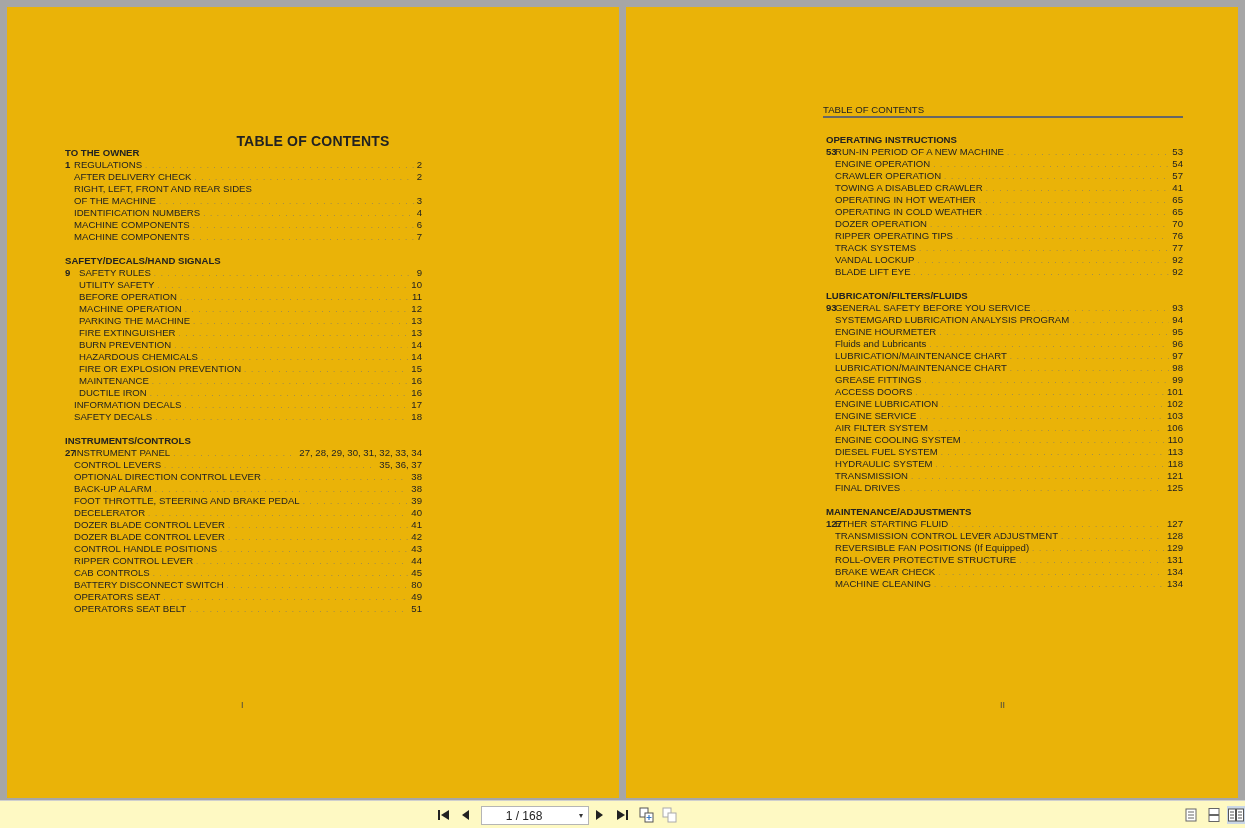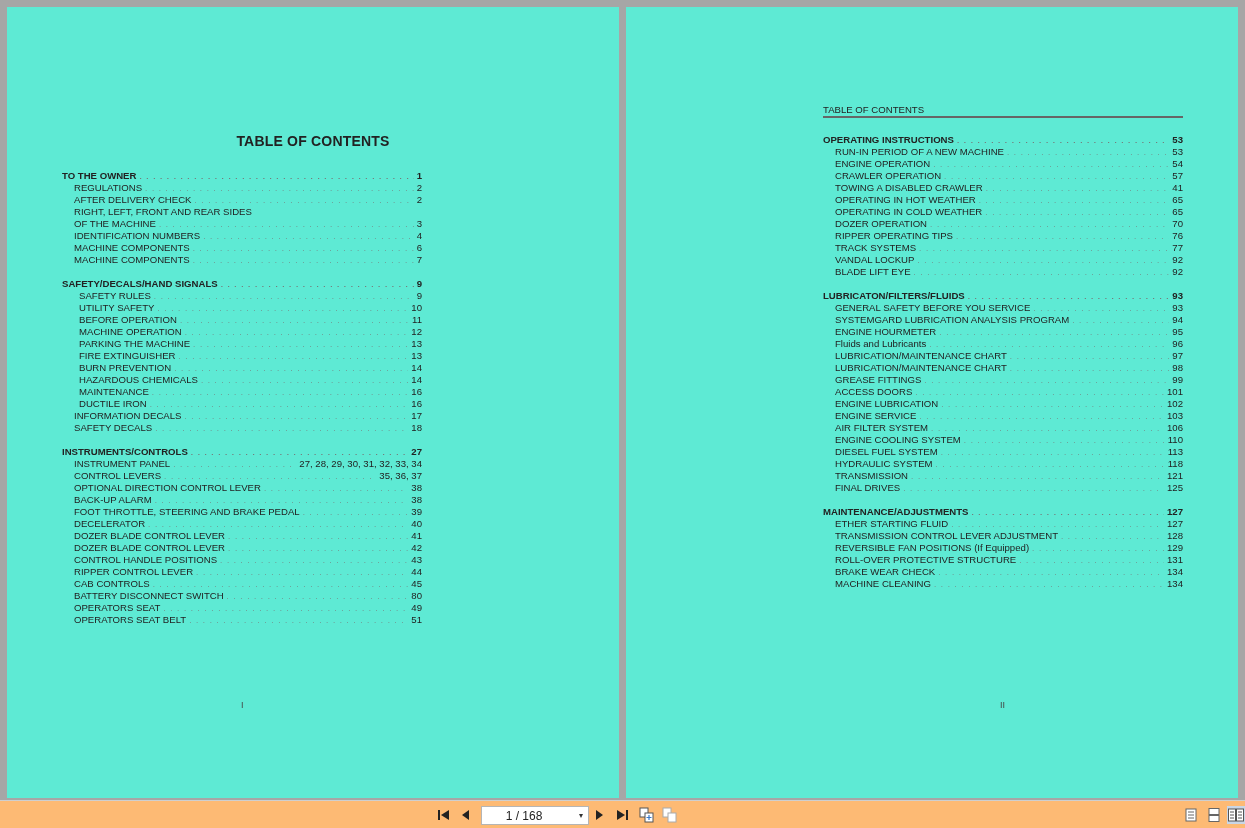--- a/index.html
+++ b/index.html
@@ -1,38 +1,38 @@
 <!DOCTYPE html>
 <html><head>
 <meta charset="utf-8">
 <style>
   html, body { margin:0; padding:0; }
   body { width:1245px; height:828px; background:#a6a6a6; position:relative; overflow:hidden; font-family:"Liberation Sans", sans-serif; color:#222; }
-  .page { position:absolute; top:7px; width:612px; height:791px; background:#5eead4; }
+  .page { position:absolute; top:7px; width:612px; height:791px; background:#eab308; }
   #page-left { left:7px; }
   #page-right { left:626px; }
   .toc { position:absolute; font-size:9.6px; line-height:12px; }
-  #page-left .toc { left:55px; top:163px; width:360px; }
+  #page-left .toc { left:55px; top:140px; width:360px; }
   #page-right .toc { left:197px; top:127px; width:360px; }
   .doc-title { position:absolute; left:0; width:100%; top:126px; text-align:center; font-weight:bold; font-size:14px; letter-spacing:0.2px; }
   .running-head { position:absolute; left:197px; top:97px; width:360px; font-size:9.6px; border-bottom:2px solid #666; padding-bottom:1px; }
   .section { margin-bottom:12px; }
   .row { display:flex; align-items:baseline; white-space:nowrap; height:12px; }
   .row .t { flex:none; }
   .row .d { flex:1; overflow:hidden; color:#777; margin:0 3px; letter-spacing:1.2px; font-size:8px; }
   .row .d::before { content:". . . . . . . . . . . . . . . . . . . . . . . . . . . . . . . . . . . . . . . . . . . . . . . . . . . . . . . . . . . . . . . . . . . . . . . . . . . . . . . . . . . . . . . . . . . . . . . . . . . . . . . . . . . . . . . . . . . . . . . . . . . . . ."; }
   .row .p { flex:none; text-align:right; }
-  .row.head { font-weight:bold; }
+  .row.head { font-weight:bold;flex-direction:column; }
   .row.l1 { padding-left:12px;justify-content:flex-end; }
   .row.l2 { padding-left:17px; }
   .row.nodots .d::before { content:""; }
   .pnum { position:absolute; top:693px; font-size:9px; color:#444; }
   #page-left .pnum { left:234px; }
   #page-right .pnum { left:374px; }
-  .toolbar { position:absolute; left:0; top:800px; width:1245px; height:28px; background:#fdba74; border-top:1px solid #cfcfcf; }
+  .toolbar { position:absolute; left:0; top:800px; width:1245px; height:28px; background:#fef9c3; border-top:1px solid #cfcfcf; }
   .tb-btn { position:absolute; top:4px; height:20px; width:20px; display:flex; align-items:center; justify-content:center; font-size:13px; color:#222; cursor:pointer; }
   .page-box { position:absolute; left:481px; top:5px; width:106px; height:17px; background:#fff; border:1px solid #b5b5b5; font-size:12px; display:flex; align-items:center; }
   .page-box .val { flex:1; text-align:center; padding-right:8px; }
   .page-box .arrow { width:14px; font-size:8px; text-align:center; color:#333; }
   .view-btn { position:absolute; top:5px; width:18px; height:18px; display:flex; align-items:center; justify-content:center; }
   .view-btn.active { background:#c9d6e6; }
 </style>
 </head>
 <body>
 
@@ -121,20 +121,25 @@
           <span class="t">BURN PREVENTION</span>
           <span class="d"></span>
           <span class="p">14</span>
         </div>
         <div class="row l2">
           <span class="t">HAZARDOUS CHEMICALS</span>
           <span class="d"></span>
           <span class="p">14</span>
         </div>
         <div class="row l2">
+          <span class="t">FIRE OR EXPLOSION PREVENTION</span>
+          <span class="d"></span>
+          <span class="p">15</span>
+        </div>
+        <div class="row l2">
           <span class="t">MAINTENANCE</span>
           <span class="d"></span>
           <span class="p">16</span>
         </div>
         <div class="row l2">
           <span class="t">DUCTILE IRON</span>
           <span class="d"></span>
           <span class="p">16</span>
         </div>
         <div class="row l1">

